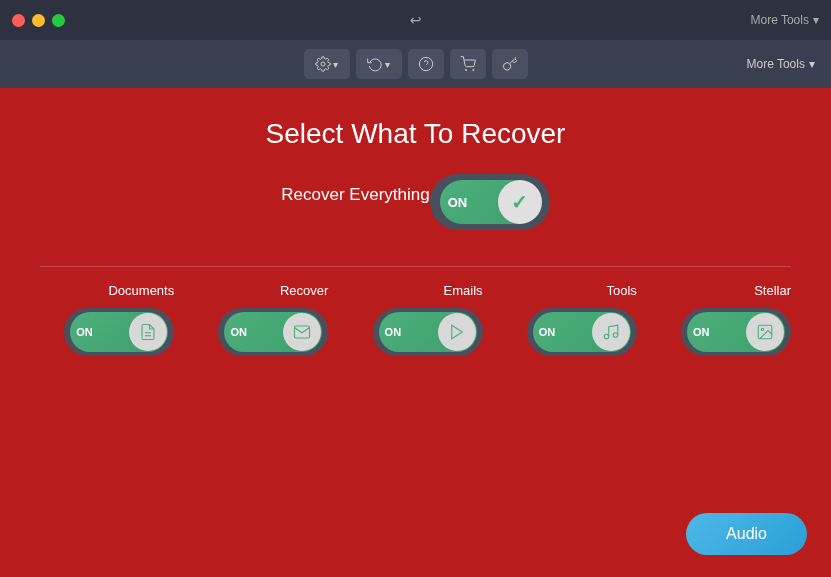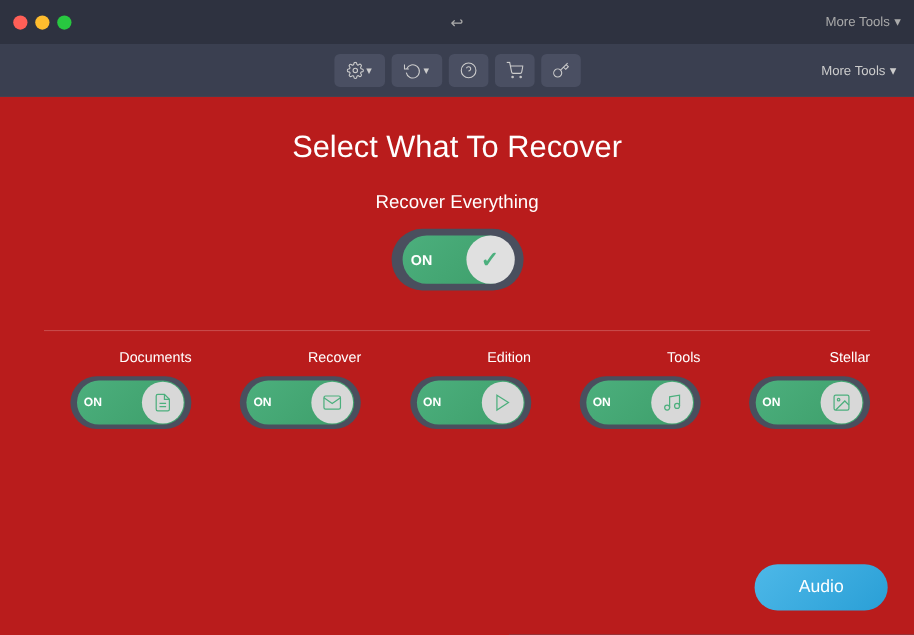--- a/index.html
+++ b/index.html
@@ -127,21 +127,20 @@
     .page-title {
       font-size: 28px;
       font-weight: 300;
       color: #fff;
       margin-bottom: 24px;
     }
 
     
     .recover-section {
       display: flex;
-      flex-direction: column;
       align-items: center;
       margin-bottom: 20px;
     }
 
     .section-label {
       font-size: 17px;
       color: #fff;
       margin-bottom: 14px;
       font-weight: 400;
     }
@@ -410,21 +409,21 @@
               <svg width="18" height="18" viewBox="0 0 24 24" fill="none" stroke="#4caf7d" stroke-width="1.5">
                 <path d="M4 4h16c1.1 0 2 .9 2 2v12c0 1.1-.9 2-2 2H4c-1.1 0-2-.9-2-2V6c0-1.1.9-2 2-2z"></path>
                 <polyline points="22,6 12,13 2,6"></polyline>
               </svg>
             </div>
           </div>
         </div>
       </div>
 
       <div class="file-type-item">
-        <span class="file-type-label">Edition</span>
+        <span class="file-type-label">Emails</span>
         <div class="file-toggle">
           <div class="file-toggle-on" style="position:relative;">
             <span class="file-toggle-text">ON</span>
             <div class="file-toggle-knob">
               <svg width="18" height="18" viewBox="0 0 24 24" fill="none" stroke="#4caf7d" stroke-width="1.5">
                 <polygon points="5 3 19 12 5 21 5 3"></polygon>
               </svg>
             </div>
           </div>
         </div>

